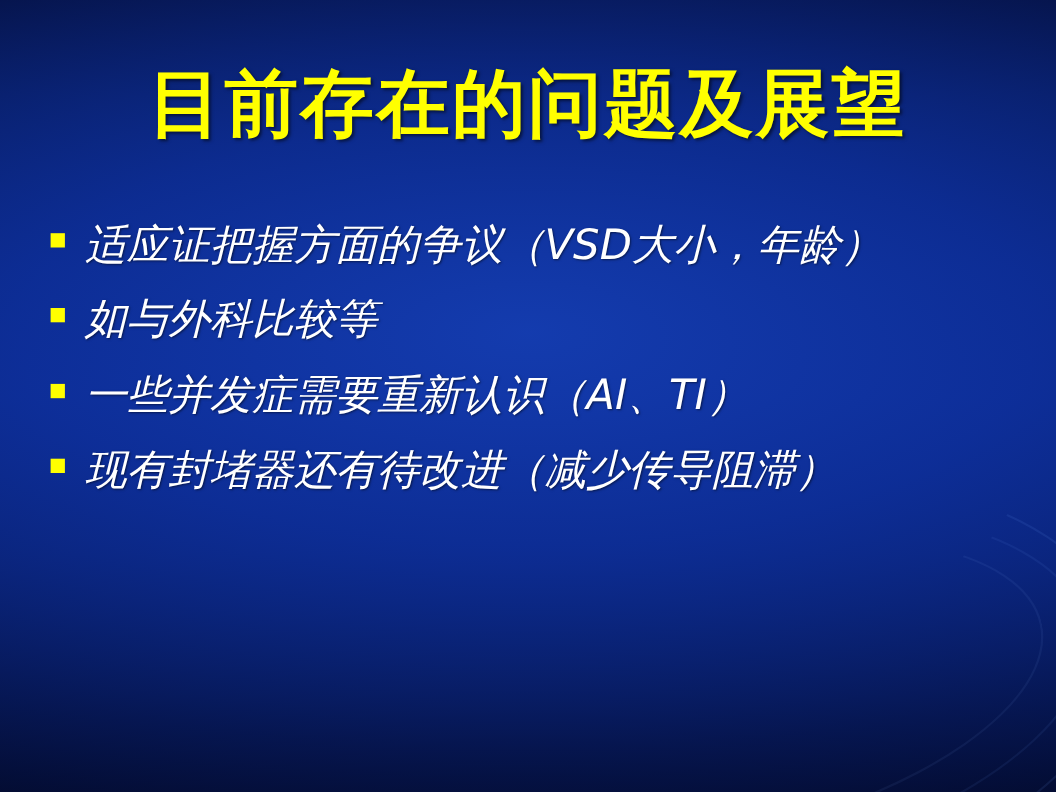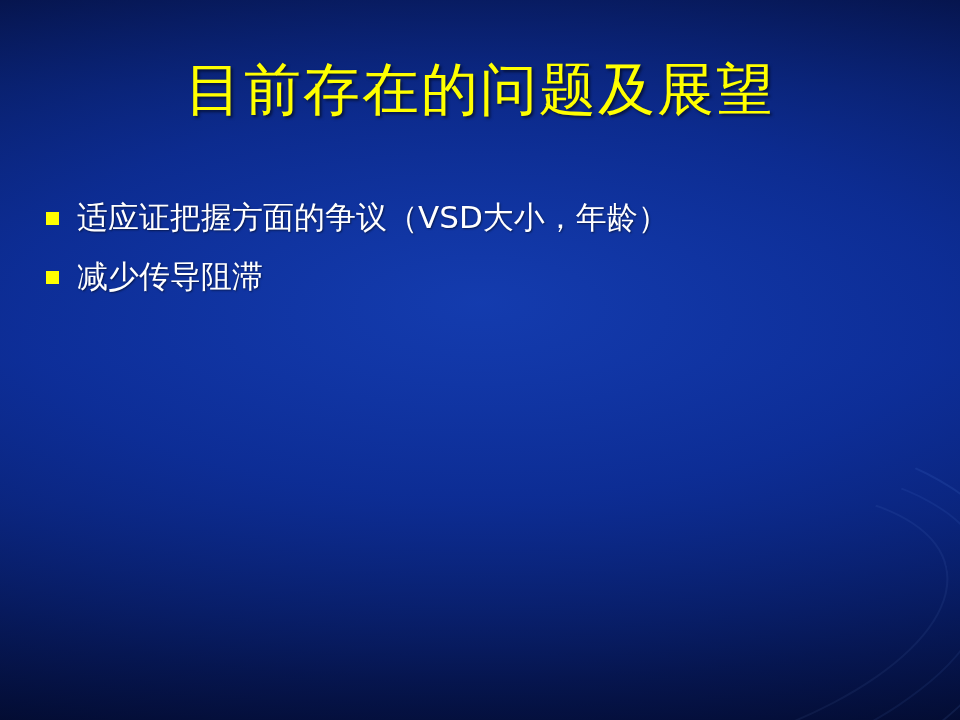--- a/index.html
+++ b/index.html
@@ -53,22 +53,22 @@
     border-top-color: transparent;
   }
 
   .title {
     position: absolute;
     top: 58px;
     left: 0;
     width: 960px;
     text-align: center;
     color: #ffff00;
-    font-size: 57px;
-    font-weight: normal;
+    font-size: 67px;
+    font-weight: bold;
     letter-spacing: 2px;
     line-height: 1.1;
     text-shadow: 2px 2px 3px rgba(0,0,0,0.55);
     font-family: "DejaVu Sans", "Liberation Sans", sans-serif;
   }
 
   .content {
     position: absolute;
     top: 196px;
     left: 46px;
@@ -83,27 +83,28 @@
   .marker {
     flex: 0 0 auto;
     width: 13px;
     height: 13px;
     background: #ffff00;
     margin-top: 16px;
     margin-right: 18px;
   }
   .btext {
     flex: 1 1 auto;
-    font-size: 31px;
+    font-size: 38px;
     line-height: 1.38;
     color: #ffffff;
     text-shadow: 1px 1px 2px rgba(0,0,0,0.5);
     font-family: "DejaVu Sans", "Liberation Sans", sans-serif;
     font-weight: 500;
     white-space: pre-line;
+    font-style: italic;
   }
 </style>
 </head>
 <body>
 
 <div class="slide">
 
   <div class="swoosh s1"></div>
   <div class="swoosh s2"></div>
   <div class="swoosh s3"></div>
@@ -112,21 +113,29 @@
 
   <div class="content">
 
     <div class="bullet">
       <span class="marker"></span>
       <span class="btext">适应证把握方面的争议（VSD大小，年龄）</span>
     </div>
 
     <div class="bullet">
       <span class="marker"></span>
-      <span class="btext">减少传导阻滞</span>
+      <span class="btext">如与外科比较等</span>
+    </div>
+
+    <div class="bullet">
+      <span class="marker"></span>
+      <span class="btext">一些并发症需要重新认识（AI、TI）</span>
     </div>
 
 
-
+    <div class="bullet">
+      <span class="marker"></span>
+      <span class="btext">现有封堵器还有待改进（减少传导阻滞）</span>
+    </div>
 
 
   </div>
 </div>
 
 </body></html>

